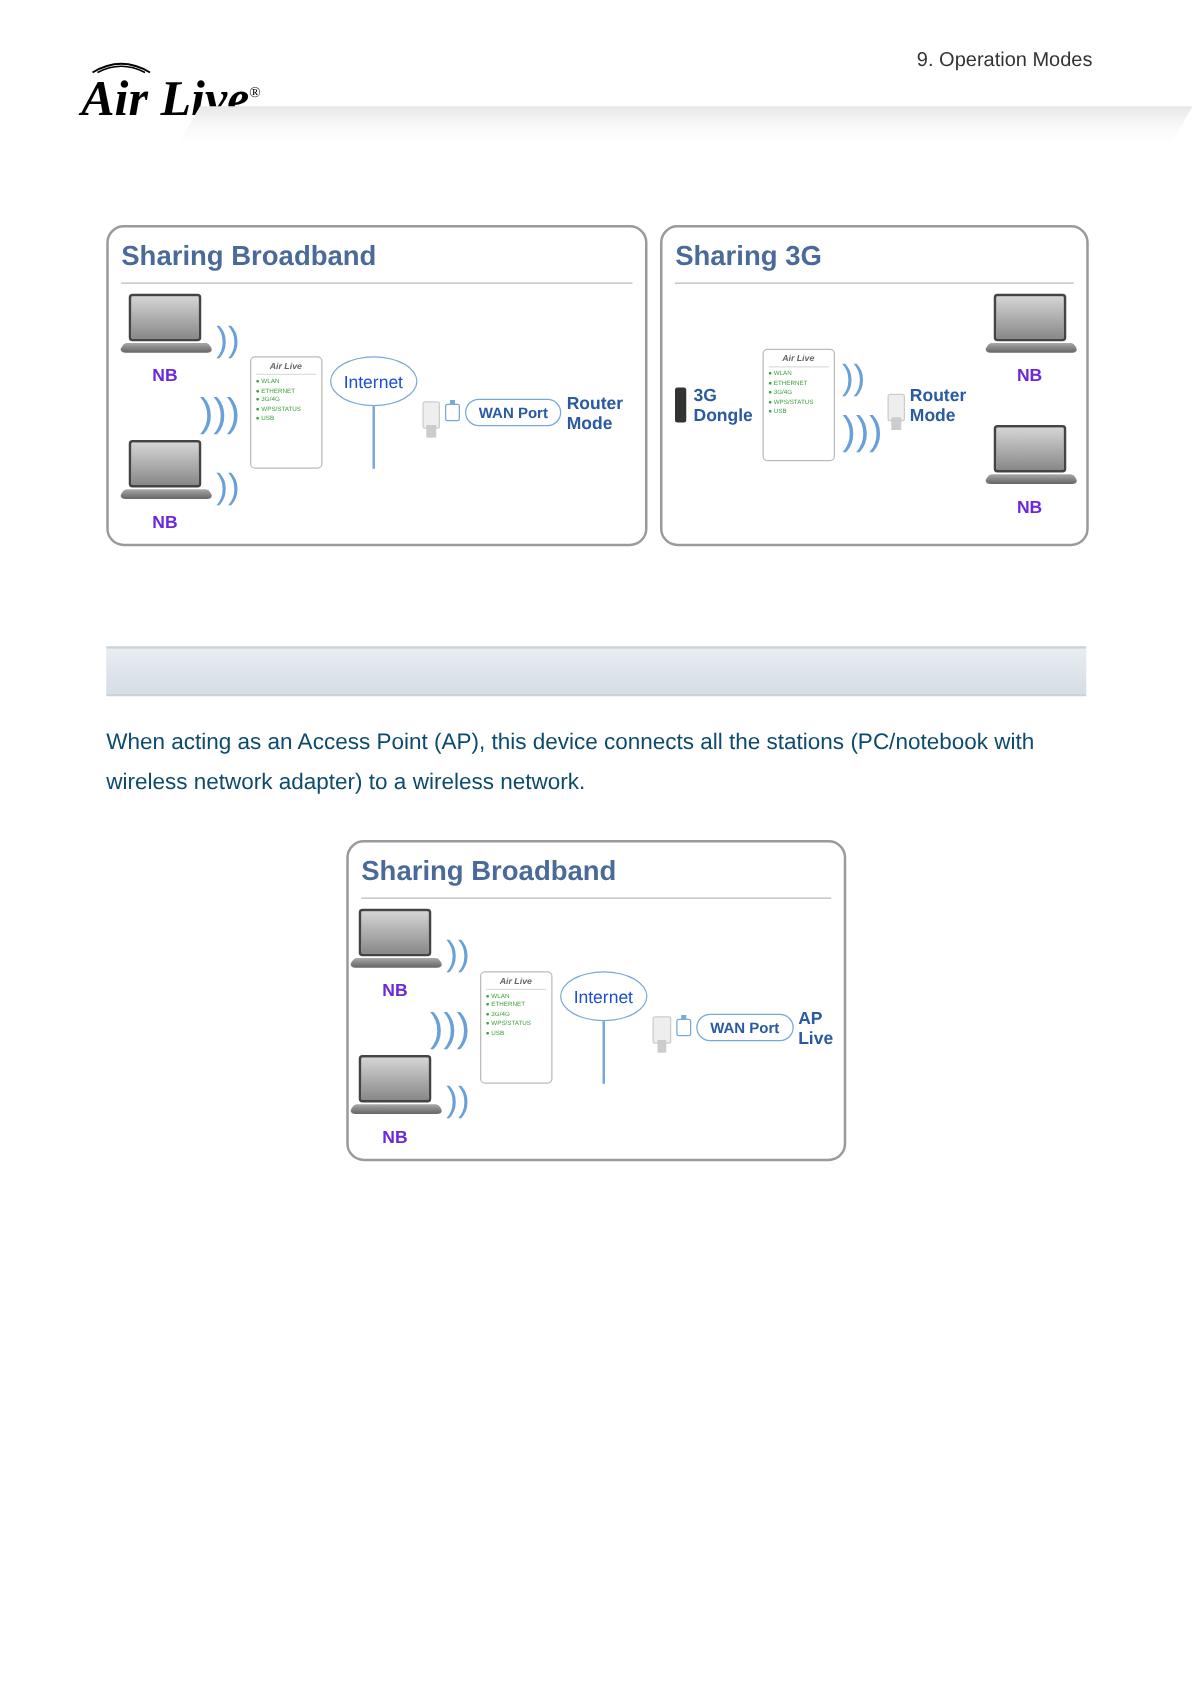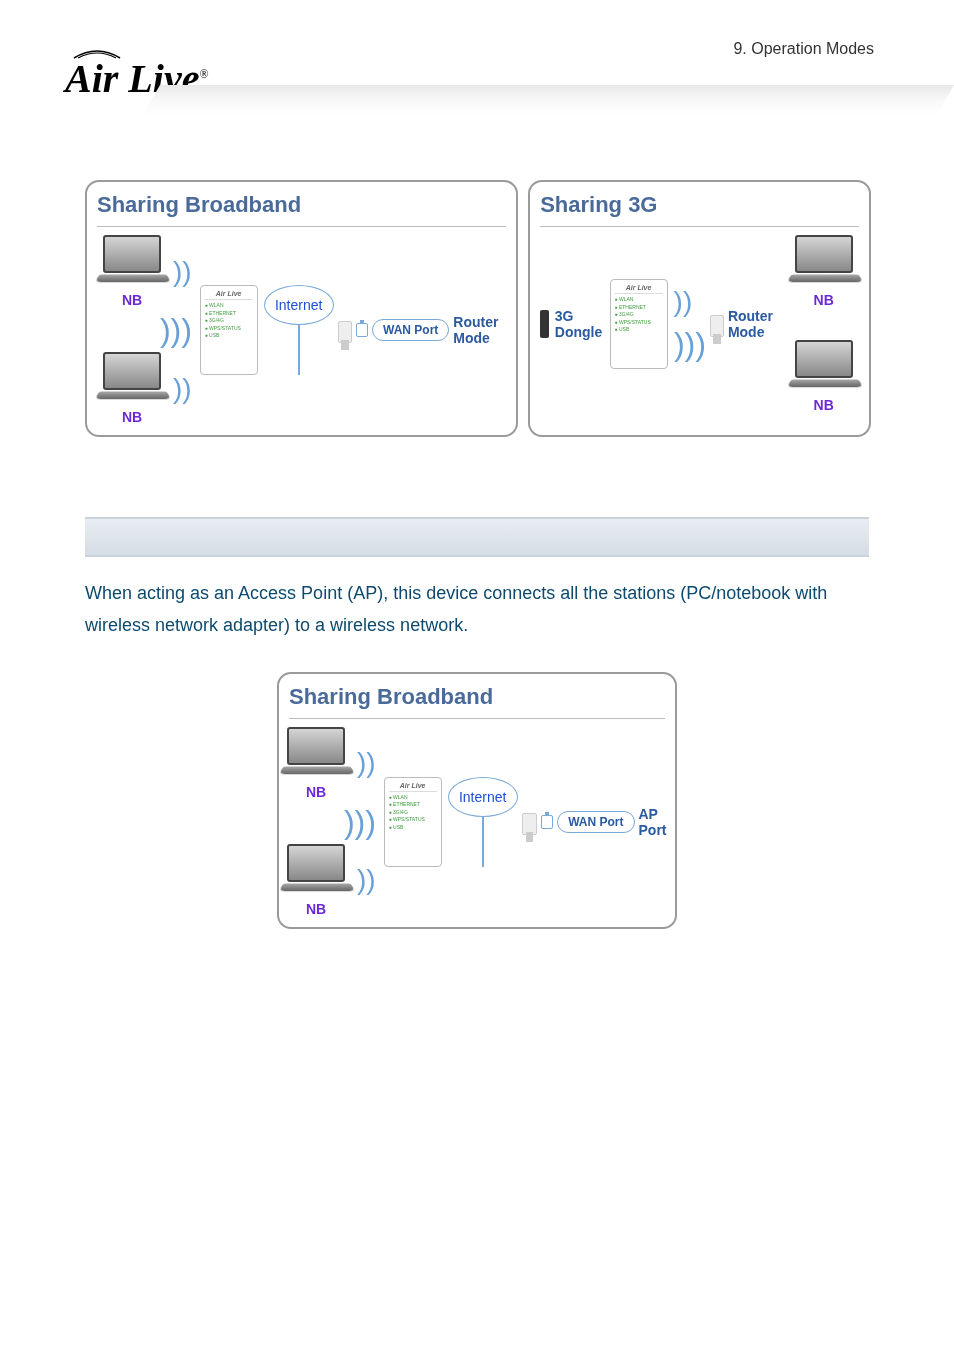--- a/index.html
+++ b/index.html
@@ -413,17 +413,17 @@
           <div style="display:flex;flex-direction:column;align-items:center">
             <div class="internet-cloud">Internet</div>
             <div style="width:2px;height:50px;background:#7aa8d8"></div>
           </div>
         </div>
         <div class="router-plug"></div>
         <div class="wan-connector">
           <div class="ethernet-plug"></div>
           <div class="wan-badge">WAN Port</div>
         </div>
-        <div class="mode-label">AP Port</div>
+        <div class="mode-label">AP Live</div>
       </div>
     </div>
   </div>
 </div>
 
 </body></html>

